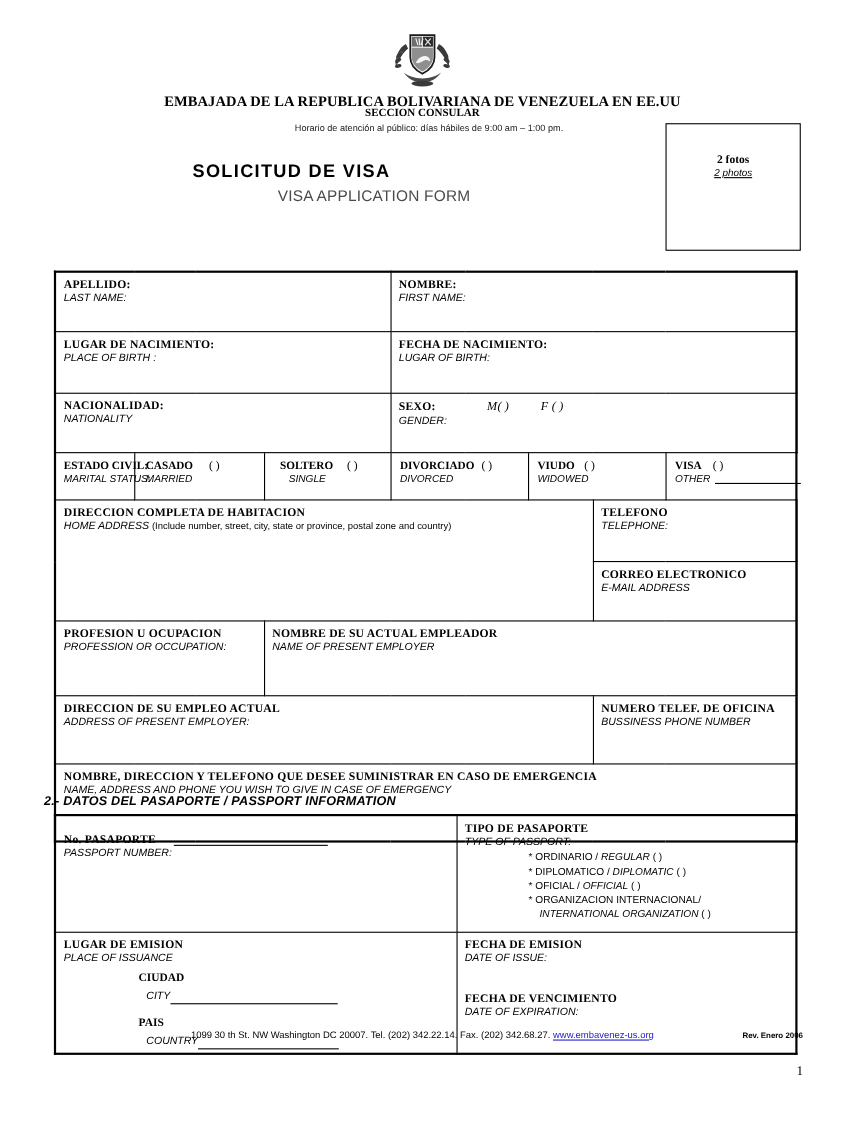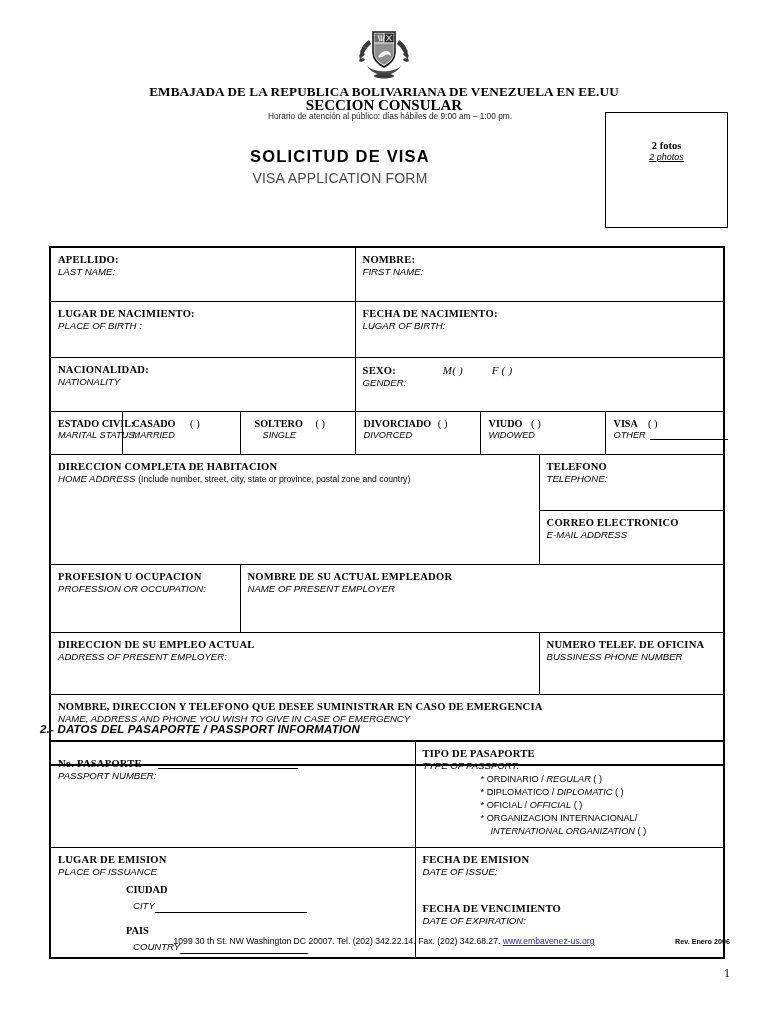--- a/index.html
+++ b/index.html
@@ -46,21 +46,21 @@
     font-size: 13.2px;
     letter-spacing: 0.1px;
   }
   .org-subtitle {
     position: absolute;
     left: 0; right: 0;
     top: 97px;
     text-align: center;
     font-family: "Liberation Serif", serif;
     font-weight: bold;
-    font-size: 15px;
+    font-size: 10px;
   }
   .hours {
     position: absolute;
     left: 0; right: 0;
     top: 111px;
     text-align: center;
     font-family: "Liberation Sans", sans-serif;
     font-size: 8.3px;
     color: #1a1a1a;
     margin-left: 12px;
@@ -91,21 +91,21 @@
     margin-top: 1px;
     text-decoration: underline;
   }
 
   
   .main-title {
     position: absolute;
     left: 175px;
     top: 147px;
     width: 330px;
-    text-align: center;
+    text-align: left;
     font-family: "Liberation Sans", sans-serif;
     font-weight: bold;
     font-size: 16.5px;
     letter-spacing: 1.2px;
   }
   .main-subtitle {
     position: absolute;
     left: 175px;
     top: 170px;
     width: 330px;

